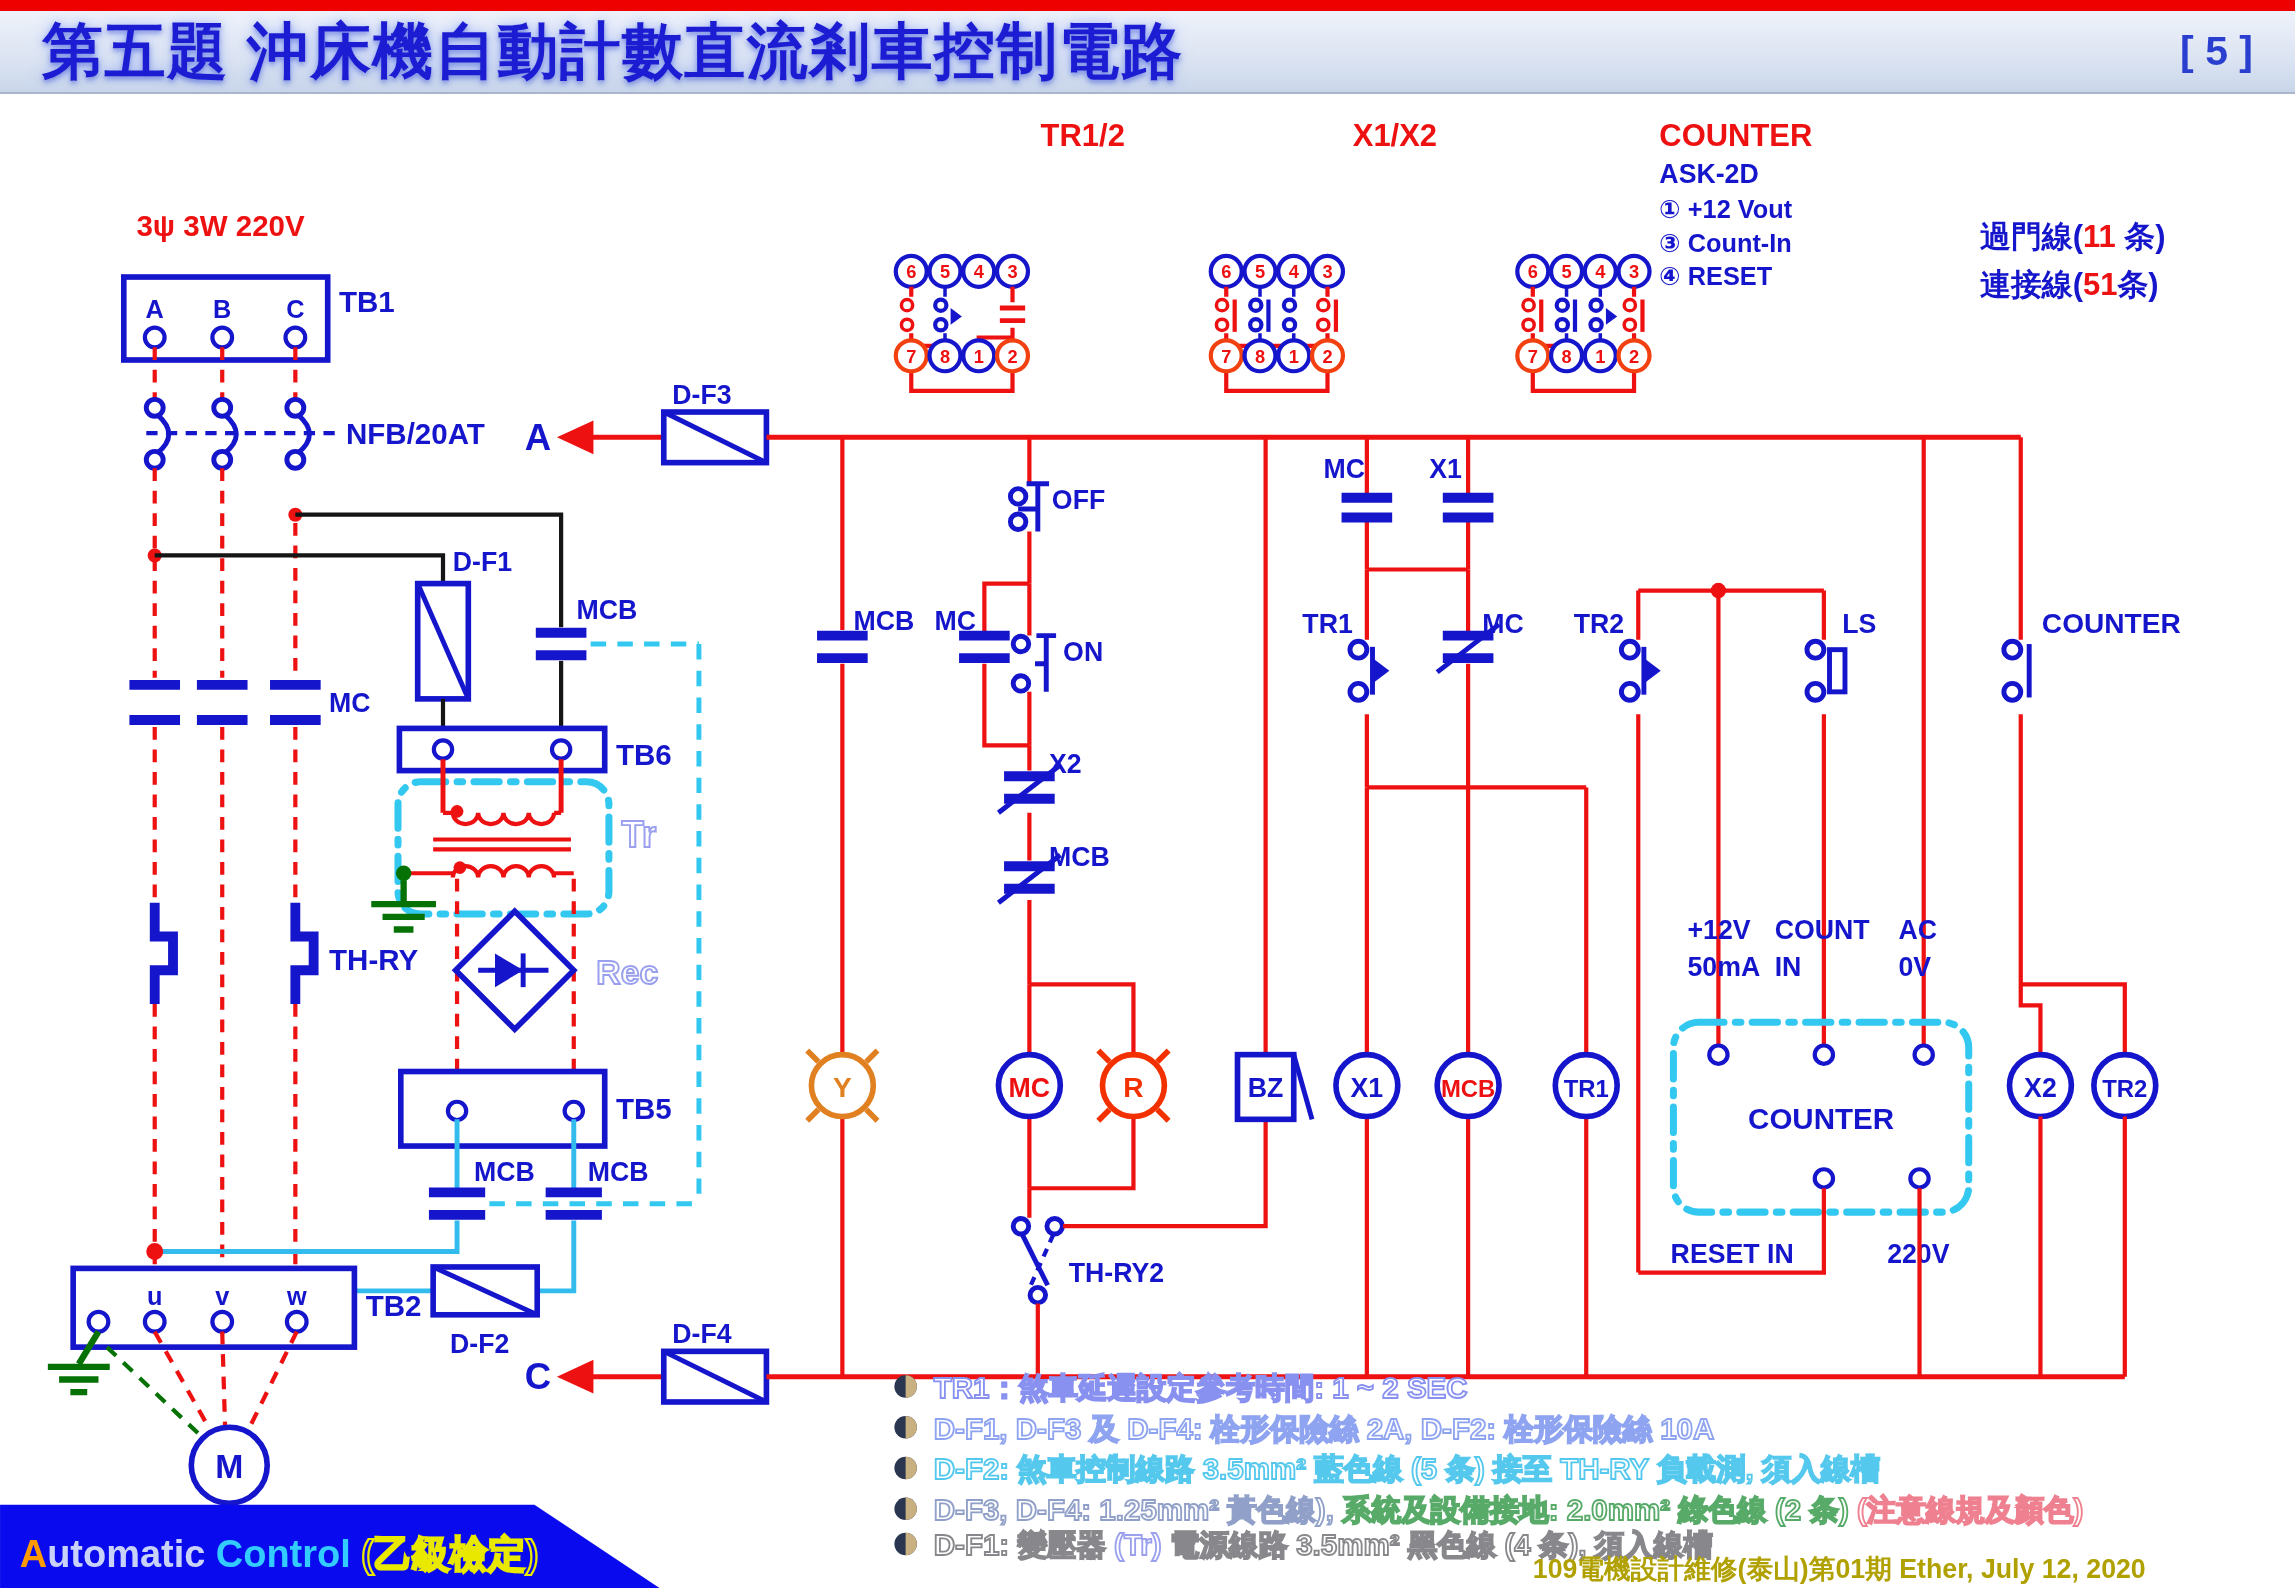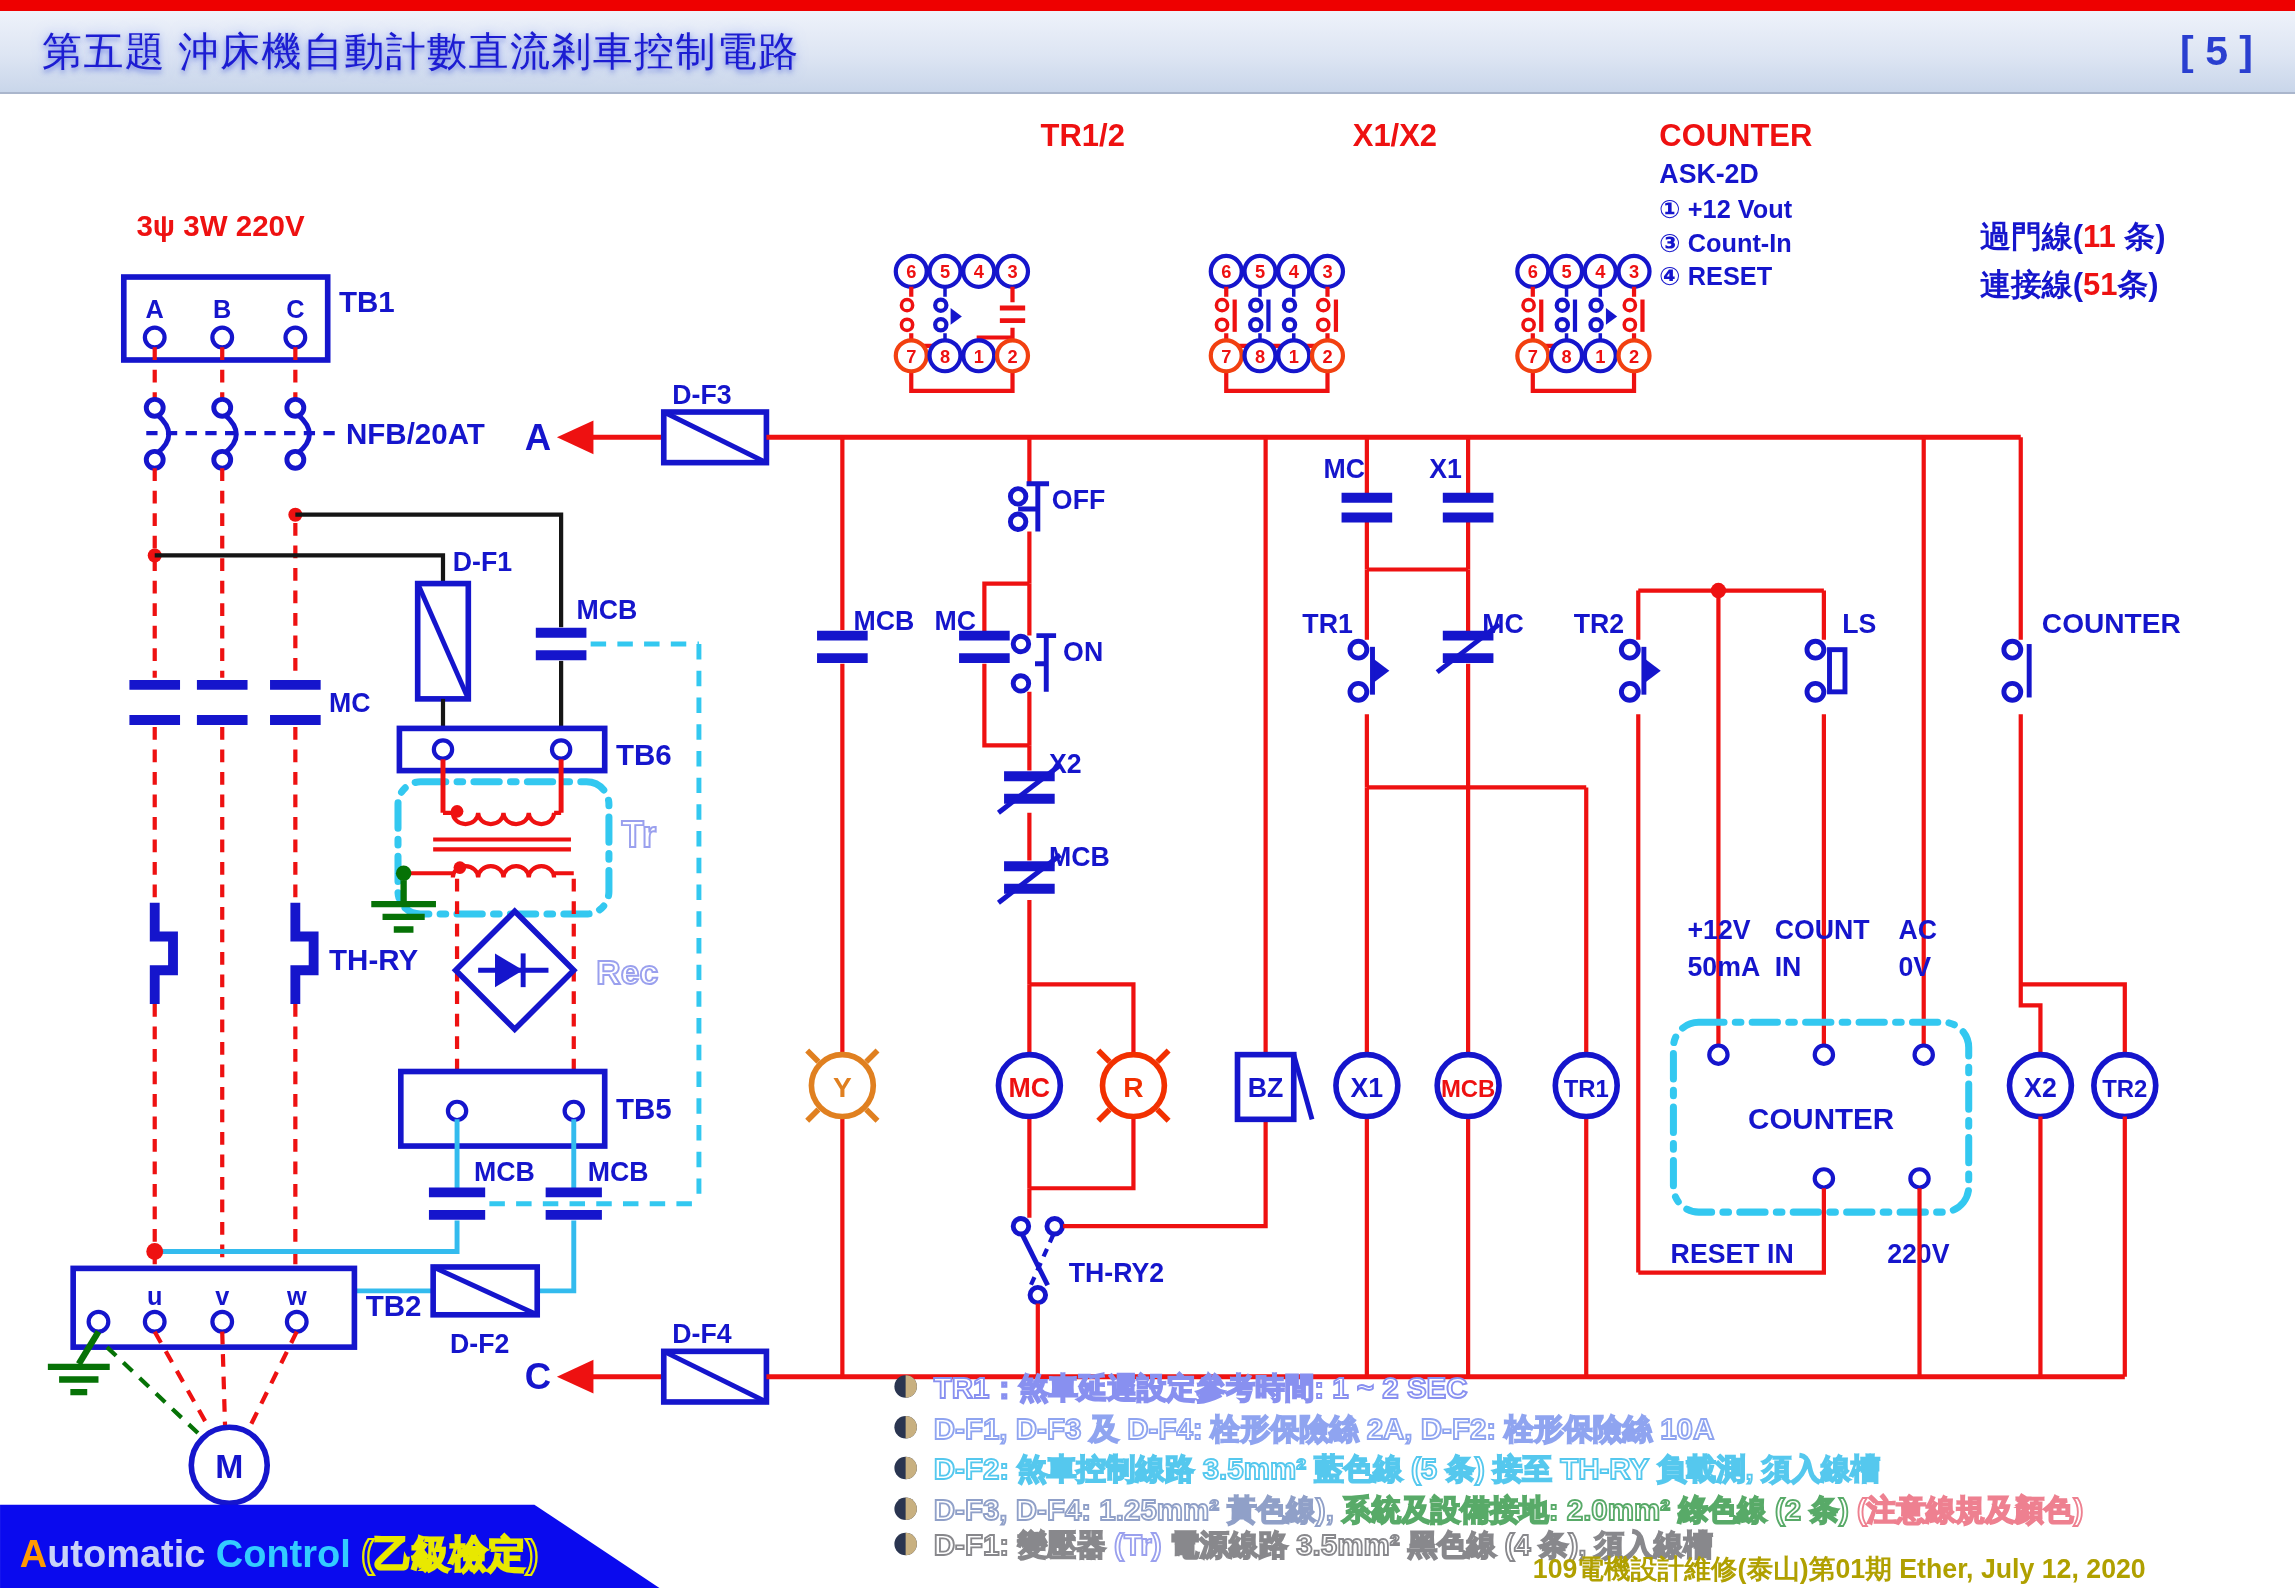--- a/index.html
+++ b/index.html
@@ -3,21 +3,21 @@
 <meta charset="utf-8">
 <style>
   html,body{margin:0;padding:0;background:#ffffff;}
   .page{position:relative;width:2295px;height:1589px;background:#ffffff;overflow:hidden;
         font-family:"Liberation Sans","DejaVu Sans",sans-serif;}
   .topstrip{position:absolute;top:0;left:0;width:100%;height:11.3px;background:#ee0000;z-index:3;}
   .header{position:absolute;top:11.3px;left:0;width:100%;height:83px;
           background:linear-gradient(180deg,#eef2fa 0%,#dde5f3 55%,#c9d6ea 100%);
           border-bottom:2.8px solid #aab6cc;z-index:2;display:flex;align-items:center;
           justify-content:space-between;box-sizing:border-box;padding:0 42px;}
-  .title{font-size:40px;font-weight:normal;color:#1c1cd2;letter-spacing:1.4px;
+  .title{font-size:61px;font-weight:bold;color:#1c1cd2;letter-spacing:1.4px;
          text-shadow:0 2.8px 4.9px rgba(70,90,210,.55), 0 0 12.7px rgba(110,140,255,.55);}
   .pagenum{font-size:41px;font-weight:bold;color:#2a3fd0;}
   svg.diagram{position:absolute;top:0;left:0;width:2295px;height:1589px;z-index:1;}
 
   text{font-family:"Liberation Sans","DejaVu Sans",sans-serif;font-weight:bold;}
   .tB{fill:#1515cc;} .tR{fill:#ee1111;} .tO{fill:#e08020;} .tRL{fill:#f23000;}
   .w3{stroke:#ee1111;stroke-width:3.5;fill:none;}
   .w2{stroke:#ee1111;stroke-width:3;fill:none;}
   .wd{stroke:#ee1111;stroke-width:3;stroke-dasharray:9 7;fill:none;}
   .bk{stroke:#151515;stroke-width:3;fill:none;}

